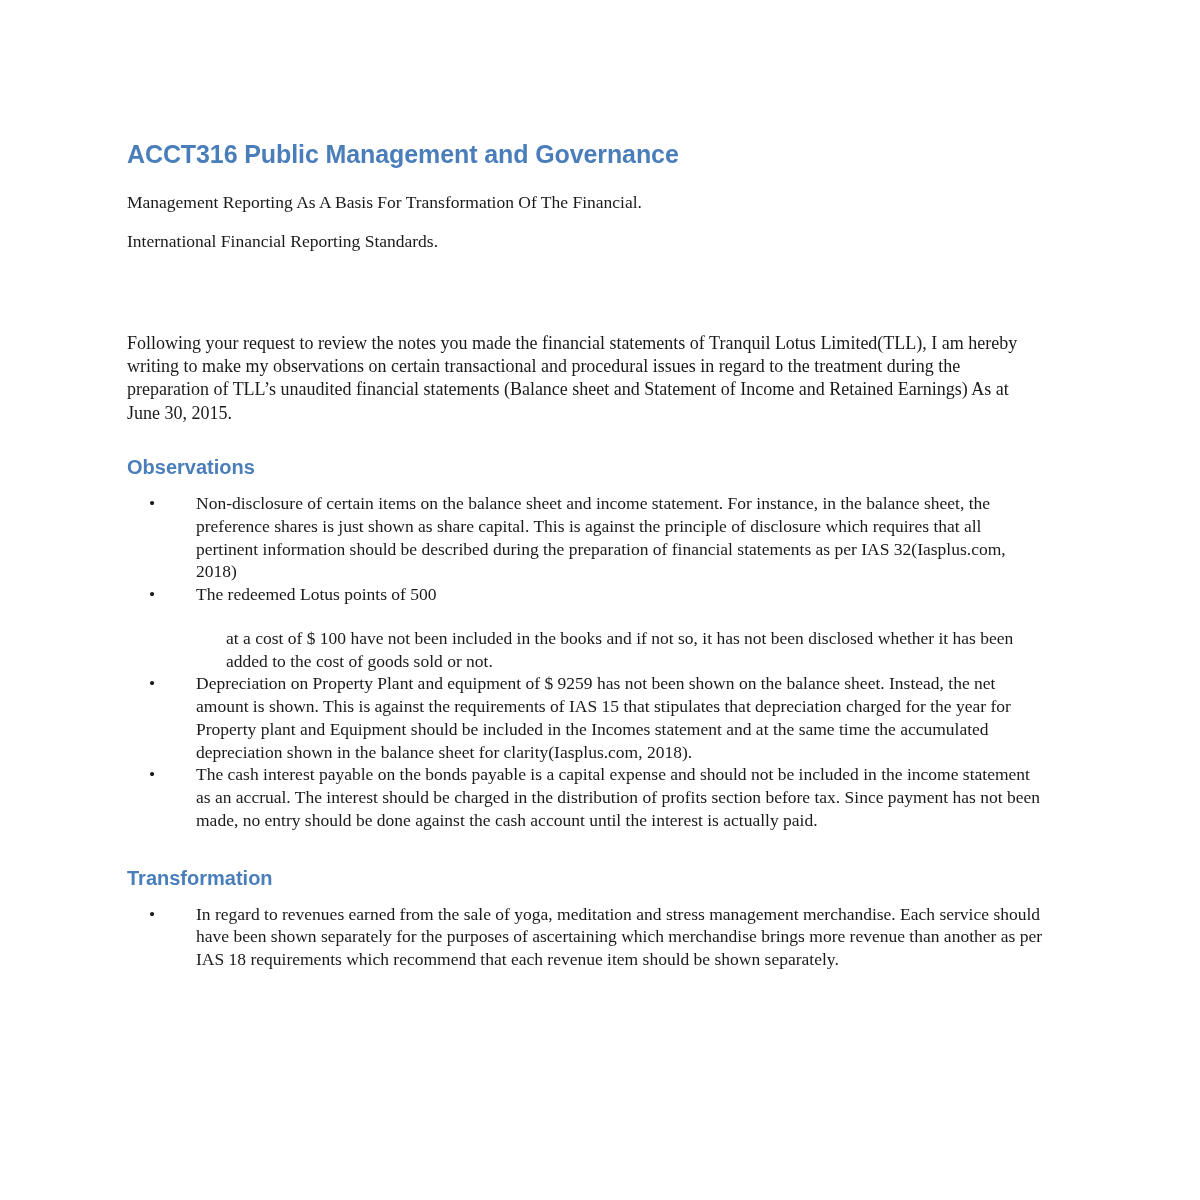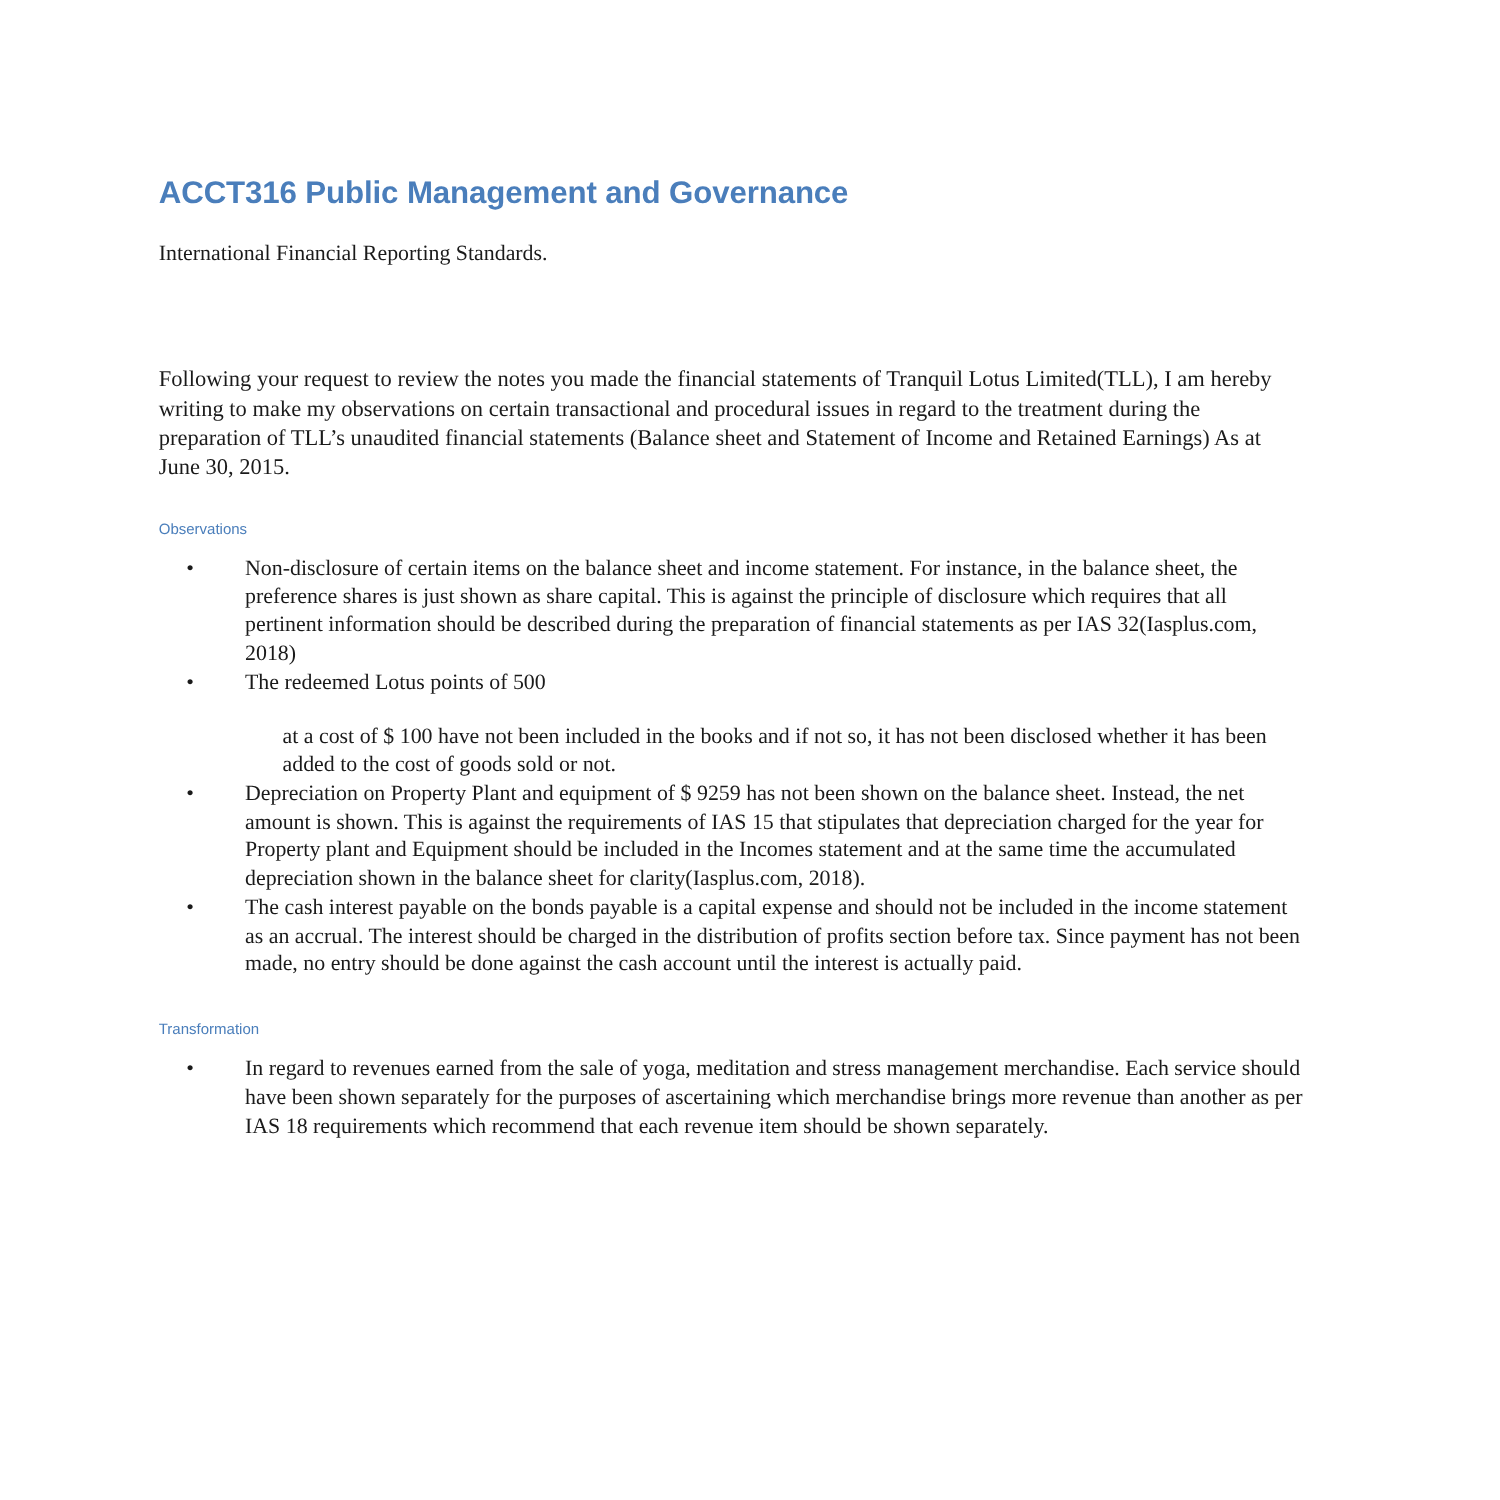--- a/index.html
+++ b/index.html
@@ -47,22 +47,22 @@
     font-family: "Liberation Sans", "DejaVu Sans", sans-serif;
     font-size: 19px;
     font-weight: bold;
     color: #4a7ebb;
     margin: 0 0 20px 0;
     line-height: 1.2;
   }
 
   .section-heading {
     font-family: "Liberation Sans", "DejaVu Sans", sans-serif;
-    font-size: 12px;
-    font-weight: normal;
+    font-size: 20px;
+    font-weight: bold;
     color: #4a7ebb;
     margin: 0 0 12px 0;
     line-height: 1.25;
   }
 
   
   .subtitle-line {
     font-size: 17.5px;
     line-height: 1.28;
     margin: 0 0 17px 0;
@@ -120,20 +120,21 @@
   }
 </style>
 </head>
 <body>
 
 <div class="page">
   <div class="content">
 
     <h1 class="doc-title">ACCT316 Public Management and Governance</h1>
 
+    <p class="subtitle-line">Management Reporting As A Basis For Transformation Of The Financial.</p>
 
     <p class="subtitle-line">International Financial Reporting Standards.</p>
 
     <div class="spacer-lg"></div>
 
 
     <p class="body-par">Following your request to review the notes you made the financial statements of Tranquil Lotus Limited(TLL), I am hereby writing to make my observations on certain transactional and procedural issues in regard to the treatment during the preparation of TLL’s unaudited financial statements (Balance sheet and Statement of Income and Retained Earnings) As at June 30, 2015.</p>
 
     <div class="spacer-sm"></div>
 

